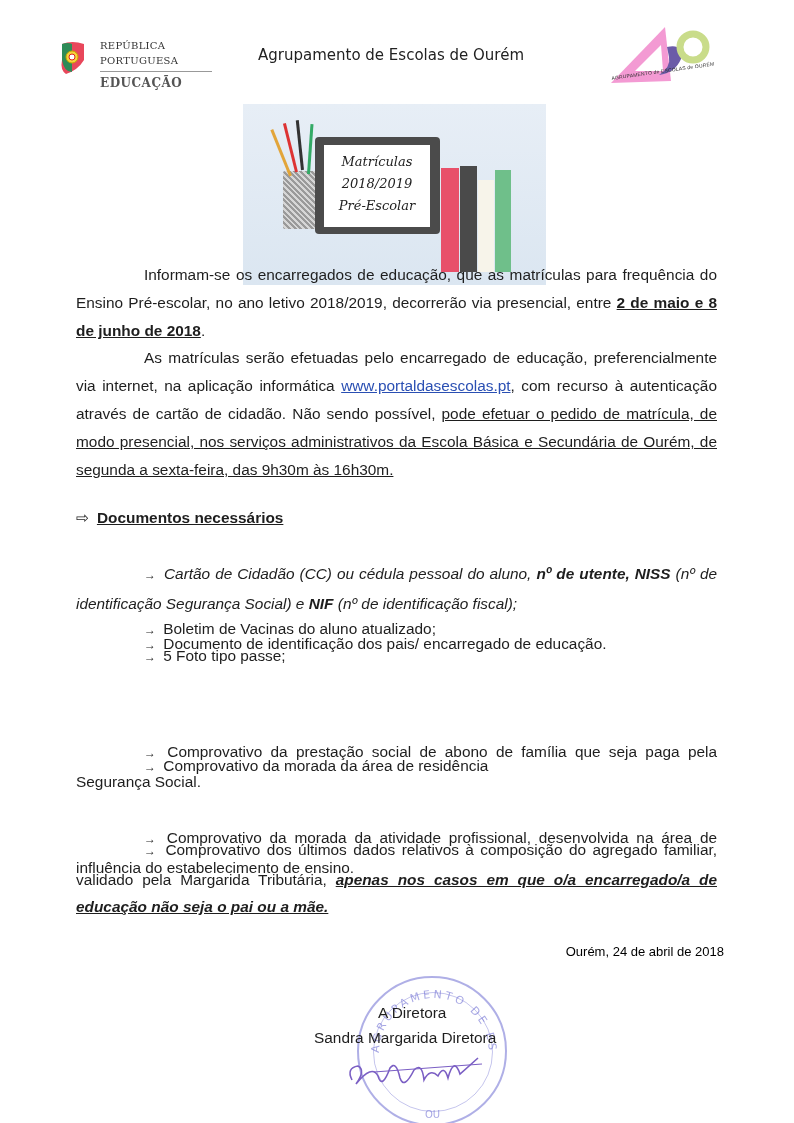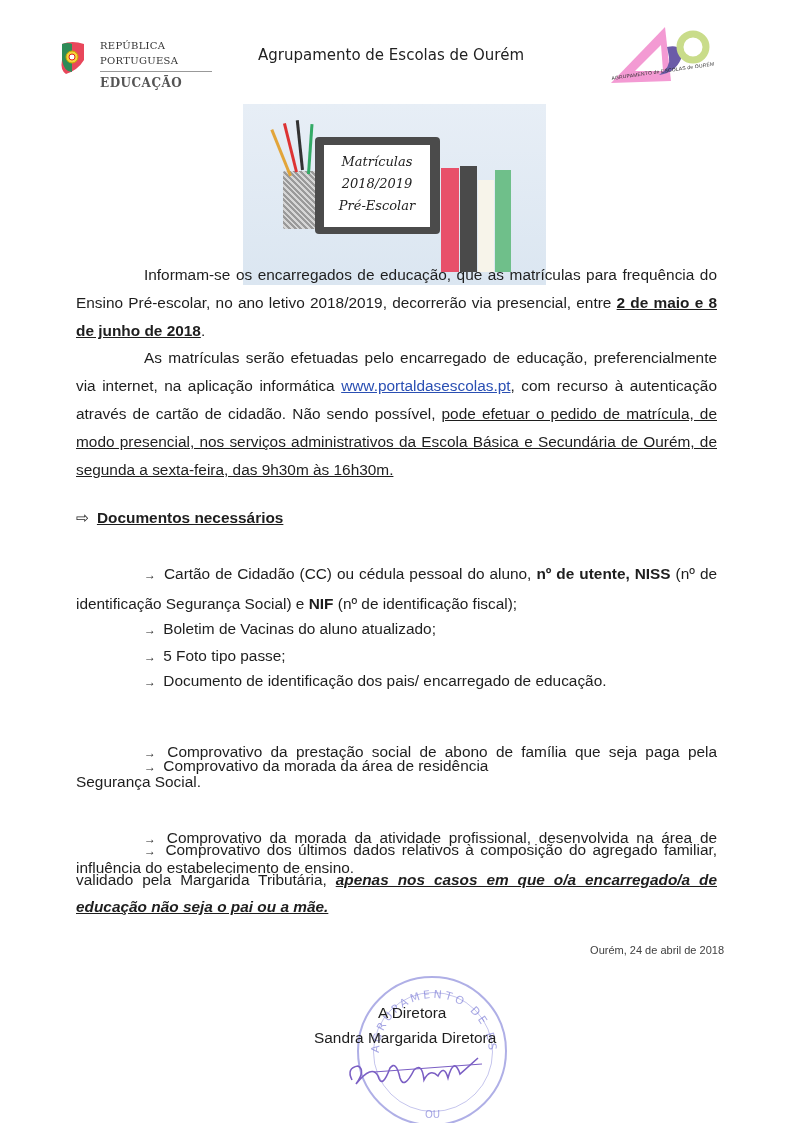--- a/index.html
+++ b/index.html
@@ -33,21 +33,21 @@
   u, .u { text-decoration: underline; }
   .link { color: #2a4fb3; text-decoration: underline; margin-top: 21px; }
   .bold { font-weight: bold; }
 
   .section-head { left: 76px; top: 509px; font-size: 15.4px; font-weight: bold; color: #1e1e1e; }
   .section-head .arrow { margin-right: 8px; font-weight: normal; }
 
   .item { left: 76px; width: 641px; font-size: 15.4px; line-height: 27.5px; color: #1e1e1e; text-align: justify; }
   .item .arr { font-size: 12px; margin-right: 3px; }
 
-  .date { right: 70px; top: 944px; font-size: 11px; color: #404040; }
+  .date { right: 70px; top: 944px; font-size: 13px; color: #000000; }
   .sig-title { left: 378px; top: 1004px; font-size: 15.4px; color: #1e1e1e; text-align: center; }
   .sig-name { left: 314px; top: 1029px; font-size: 15.4px; color: #1e1e1e; }
   .stamp { left: 357px; top: 976px; width: 150px; height: 150px; border-radius: 50%; border: 2px solid rgba(110,110,210,0.55); box-sizing: border-box; }
   .stamp-inner { left: 14px; top: 14px; width: 118px; height: 118px; border-radius: 50%; border: 1px solid rgba(110,110,210,0.4); }
   .signature { left: 344px; top: 1050px; width: 140px; height: 45px; }
 </style>
 </head>
 <body>
 
 <div class="abs rp-logo">
@@ -101,34 +101,34 @@
 </div>
 
 <div class="abs para indent" style="top:344px;">
   <span>As matrículas serão efetuadas pelo encarregado de educação, preferencialmente via internet, na aplicação informática </span><a class="link">www.portaldasescolas.pt</a><span>, com recurso à autenticação através de cartão de cidadão. Não sendo possível, </span><span class="u">pode efetuar o pedido de matrícula, de modo presencial, nos serviços administrativos da Escola Básica e Secundária de Ourém, de segunda a sexta-feira, das 9h30m às 16h30m.</span>
 </div>
 
 <div class="abs section-head">
   <span class="arrow">⇨</span><span class="u">Documentos necessários</span>
 </div>
 
-<div class="abs item indent" style="top:560px;">
+<div class="abs item indent" style="top:560px;font-style:italic;">
   <span class="arr">→</span>
   <span>Cartão de Cidadão (CC) ou cédula pessoal do aluno, </span><span class="bold">nº de utente, NISS</span><span> (nº de identificação Segurança Social) e </span><span class="bold">NIF</span><span> (nº de identificação fiscal);</span>
 </div>
 
 <div class="abs item indent" style="top:615px;">
   <span class="arr">→</span>
   <span>Boletim de Vacinas do aluno atualizado;</span>
 </div>
 <div class="abs item indent" style="top:642px;">
   <span class="arr">→</span>
   <span>5 Foto tipo passe;</span>
 </div>
-<div class="abs item indent" style="top:667px;">
+<div class="abs item indent" style="top:630px;">
   <span class="arr">→</span>
   <span>Documento de identificação dos pais/ encarregado de educação.</span>
 </div>
 <div class="abs item indent" style="top:697px;margin-top:41px;">
   <span class="arr">→</span>
   <span>Comprovativo da prestação social de abono de família que seja paga pela Segurança Social.</span>
 </div>
 <div class="abs item indent" style="top:752px;">
   <span class="arr">→</span>
   <span>Comprovativo da morada da área de residência</span>

